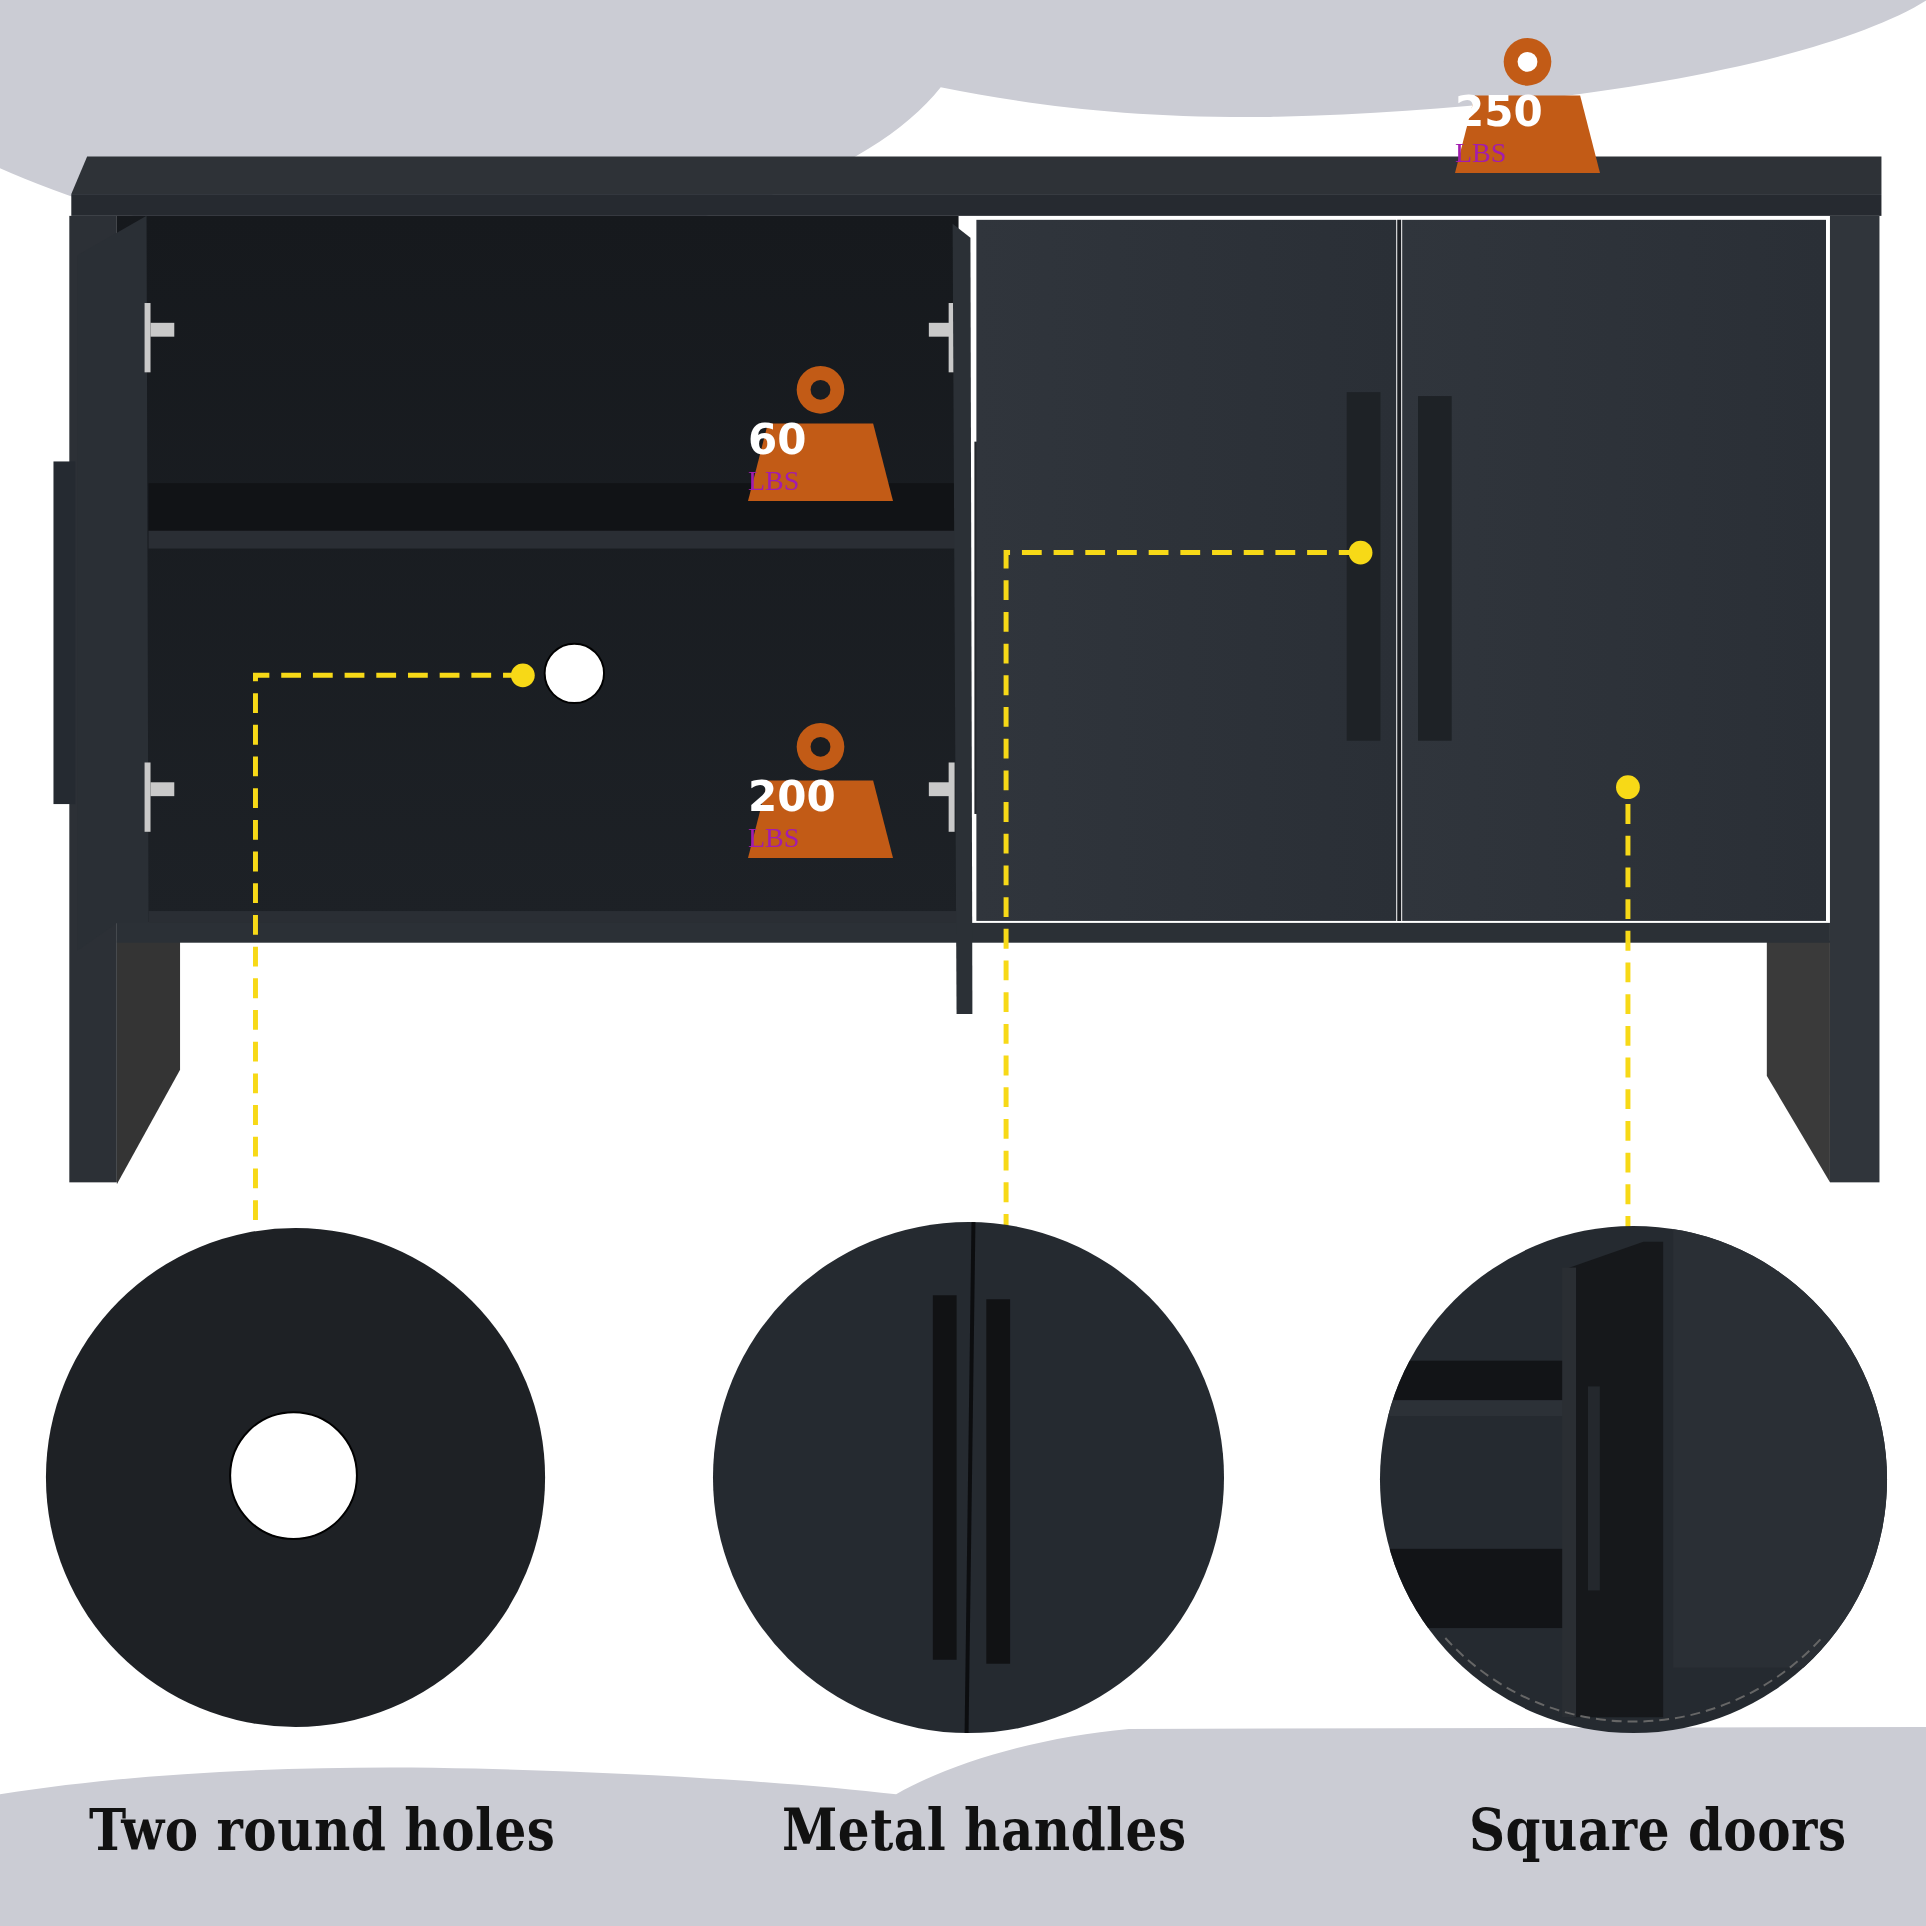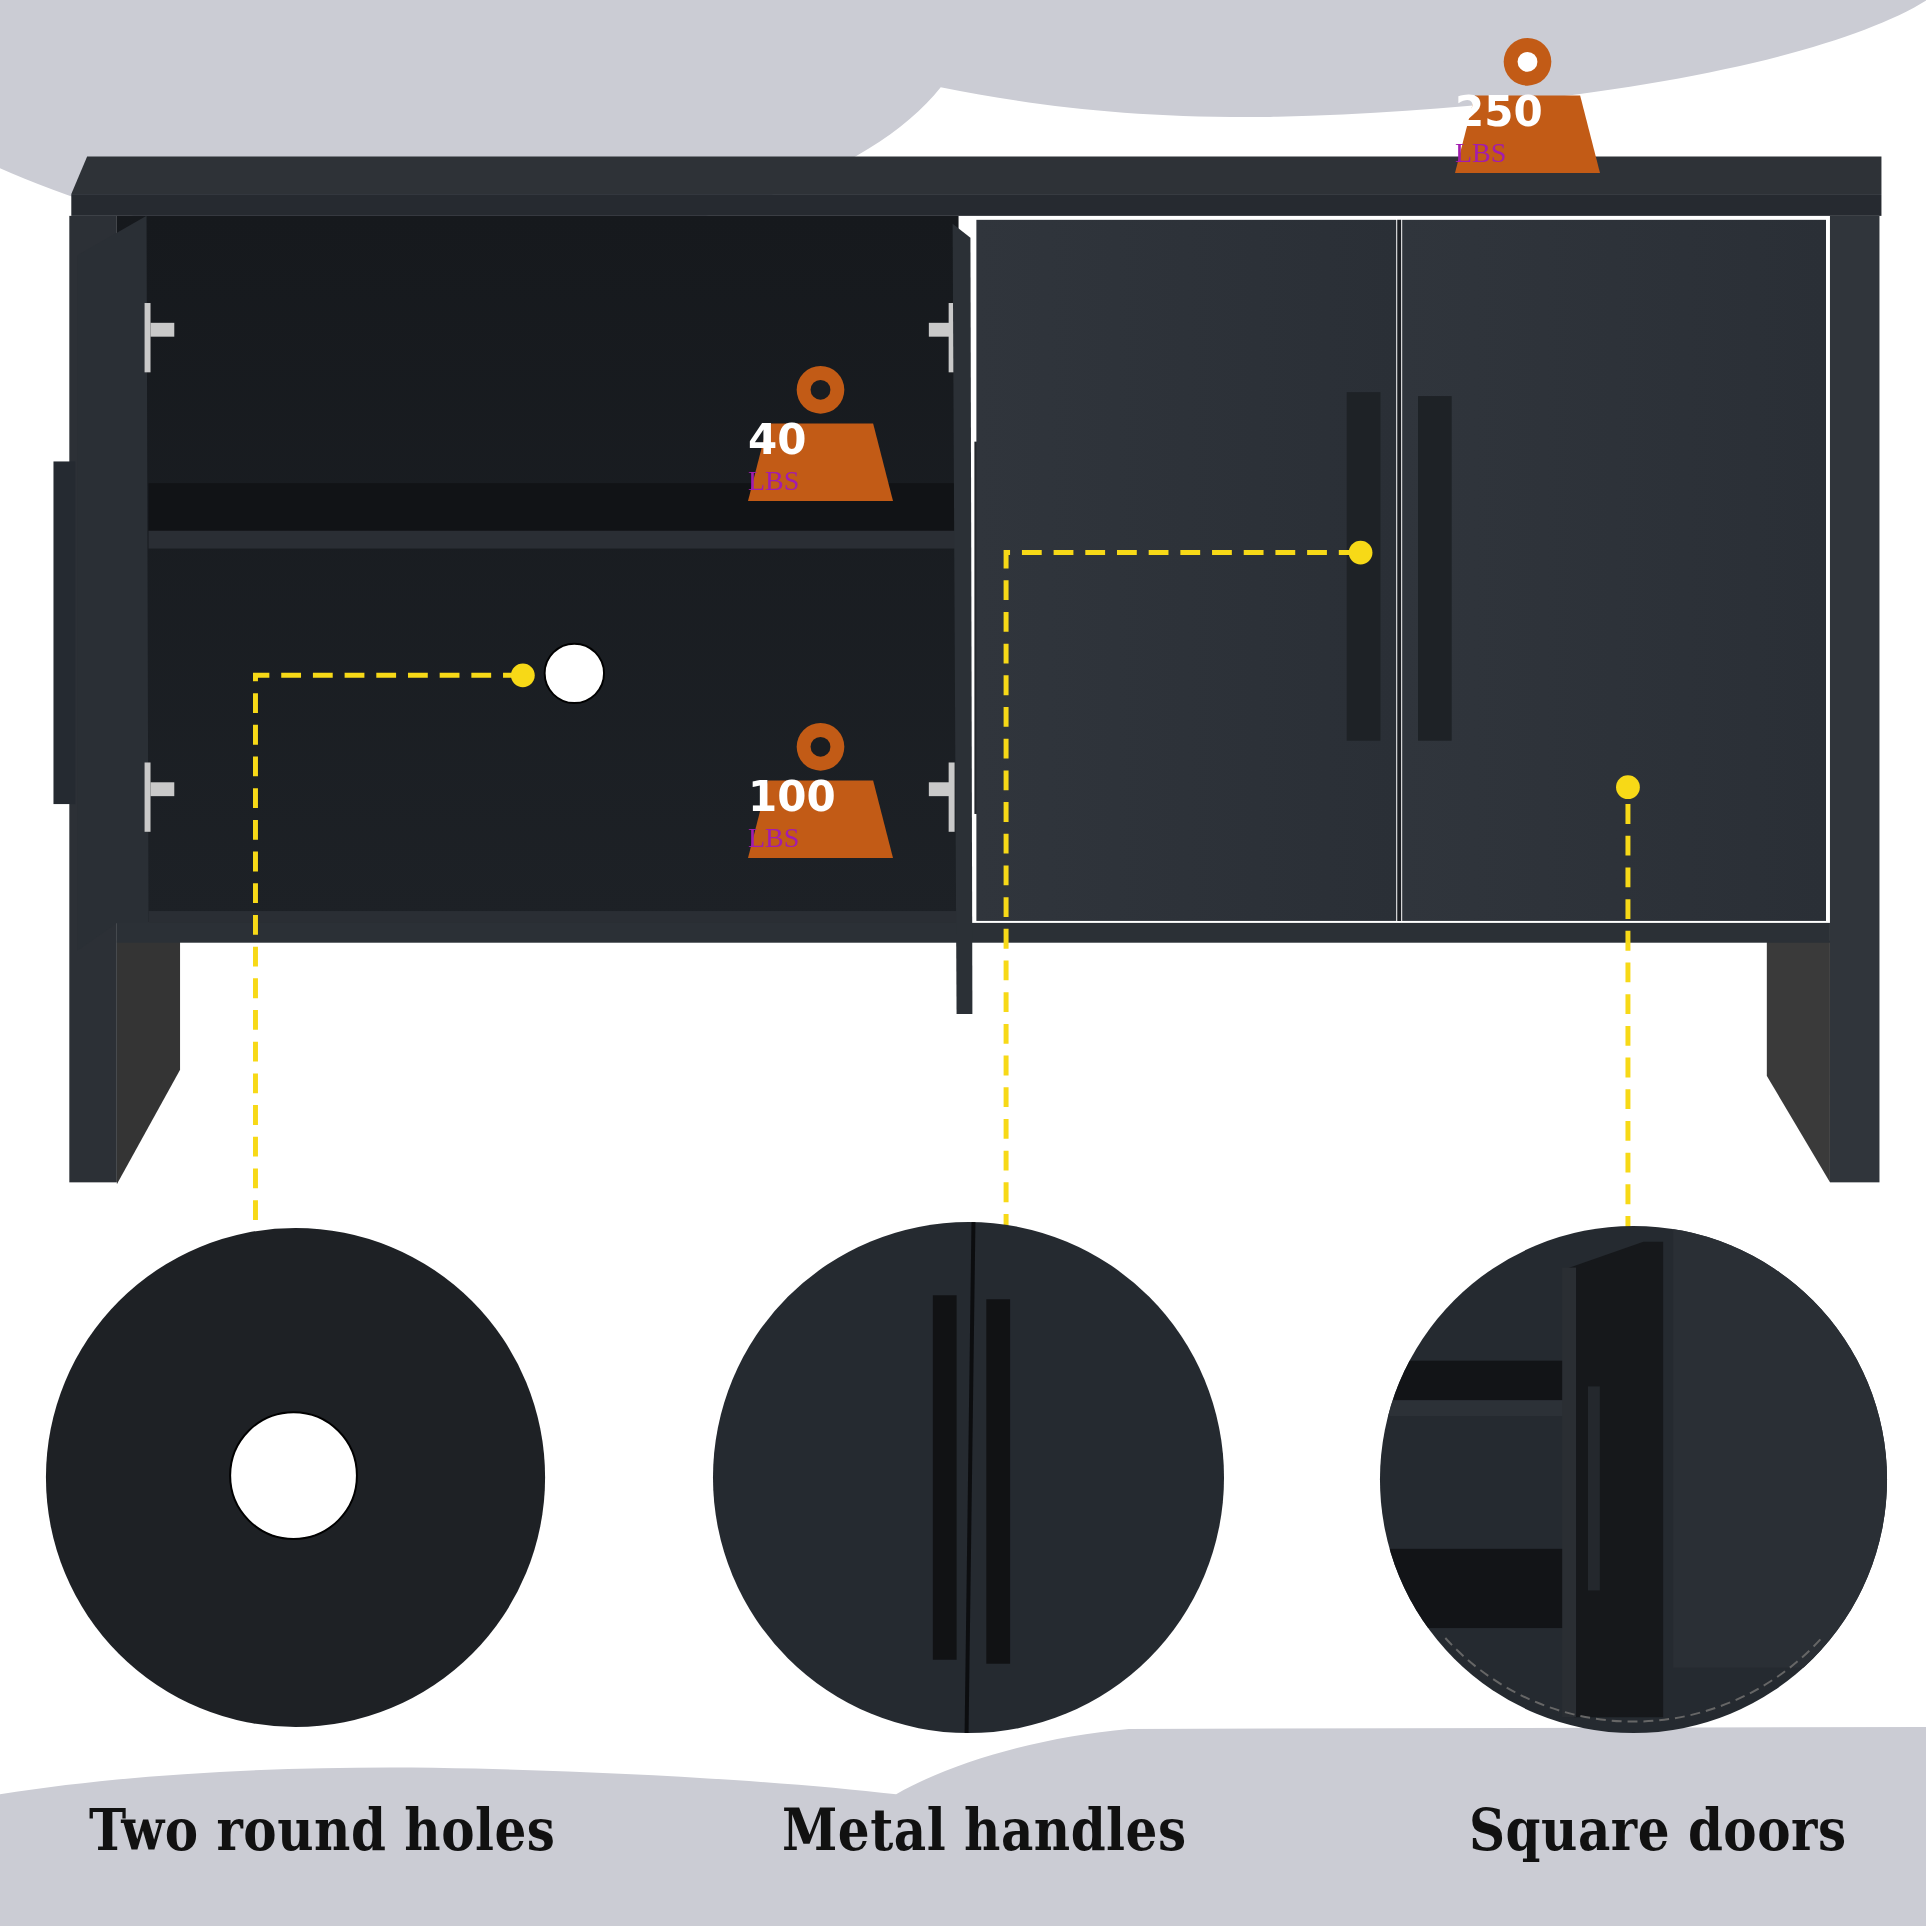--- a/index.html
+++ b/index.html
@@ -101,31 +101,31 @@
   <div class="weight-num" style="top:53px;font-size:42px;">250</div>
   <div class="weight-unit" style="top:103px;font-size:28px;">LBS</div>
 </div>
 
 <div class="weight-badge" style="left:748px;top:362px;width:145px;height:143px;">
   <svg width="145" height="143" viewBox="0 0 146 144">
     <circle cx="73" cy="28" r="24" fill="#c25b16"></circle>
     <circle cx="73" cy="28" r="10" fill="#1a1d21"></circle>
     <polygon points="20,62 126,62 146,140 0,140" fill="#c25b16"></polygon>
   </svg>
-  <div class="weight-num" style="top:53px;font-size:42px;">40</div>
+  <div class="weight-num" style="top:53px;font-size:42px;">60</div>
   <div class="weight-unit" style="top:103px;font-size:28px;">LBS</div>
 </div>
 
 <div class="weight-badge" style="left:748px;top:719px;width:145px;height:143px;">
   <svg width="145" height="143" viewBox="0 0 146 144">
     <circle cx="73" cy="28" r="24" fill="#c25b16"></circle>
     <circle cx="73" cy="28" r="10" fill="#1a1d21"></circle>
     <polygon points="20,62 126,62 146,140 0,140" fill="#c25b16"></polygon>
   </svg>
-  <div class="weight-num" style="top:53px;font-size:42px;">100</div>
+  <div class="weight-num" style="top:53px;font-size:42px;">200</div>
   <div class="weight-unit" style="top:103px;font-size:28px;">LBS</div>
 </div>
 
 <svg class="abs" style="left:40px;top:1222px" width="515" height="515" viewBox="0 0 520 520">
   <circle cx="258" cy="258" r="252" fill="#1e2125"></circle>
   <circle cx="256" cy="256" r="64" fill="#ffffff" stroke="#000" stroke-width="2"></circle>
 </svg>
 
 <svg class="abs" style="left:711px;top:1222px" width="515" height="515" viewBox="0 0 520 520">
   <defs>

